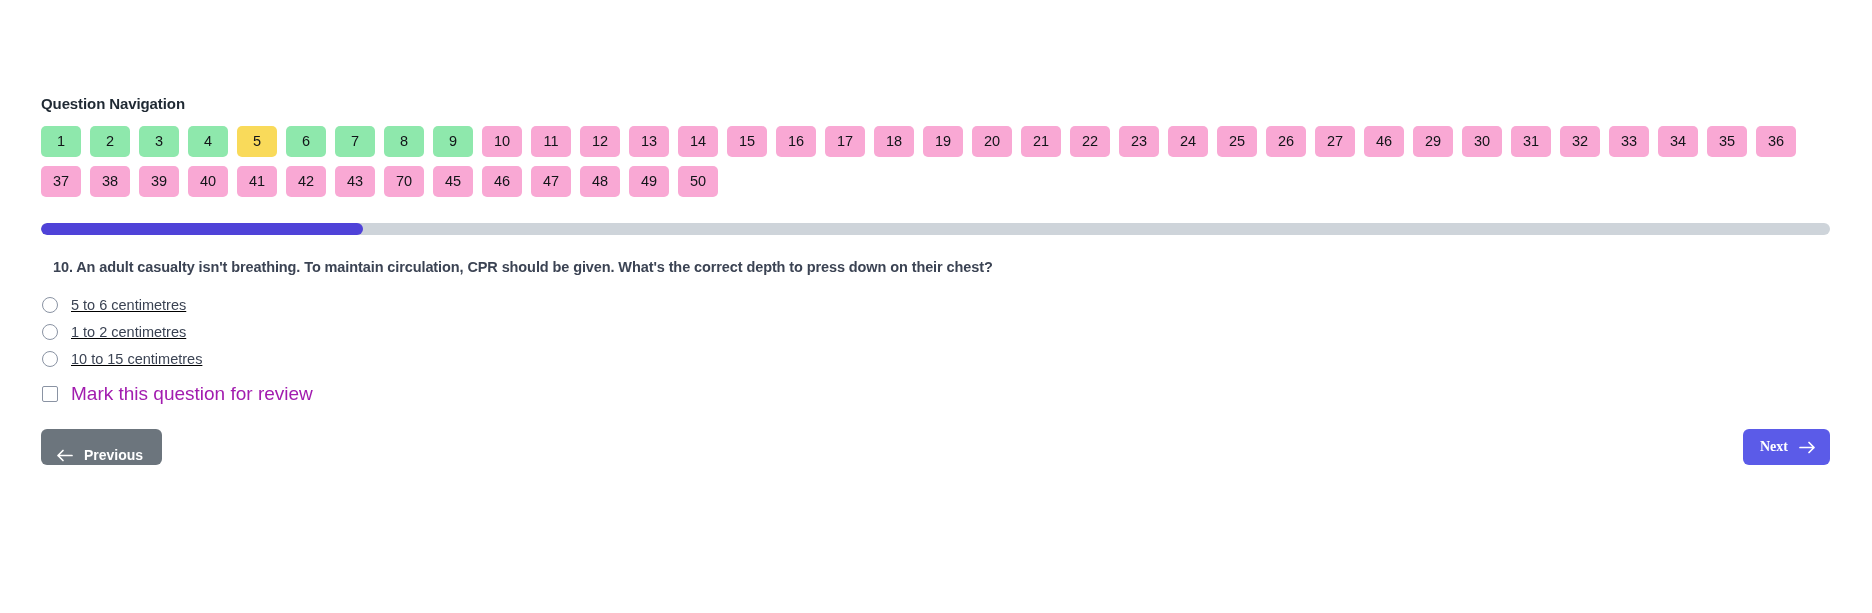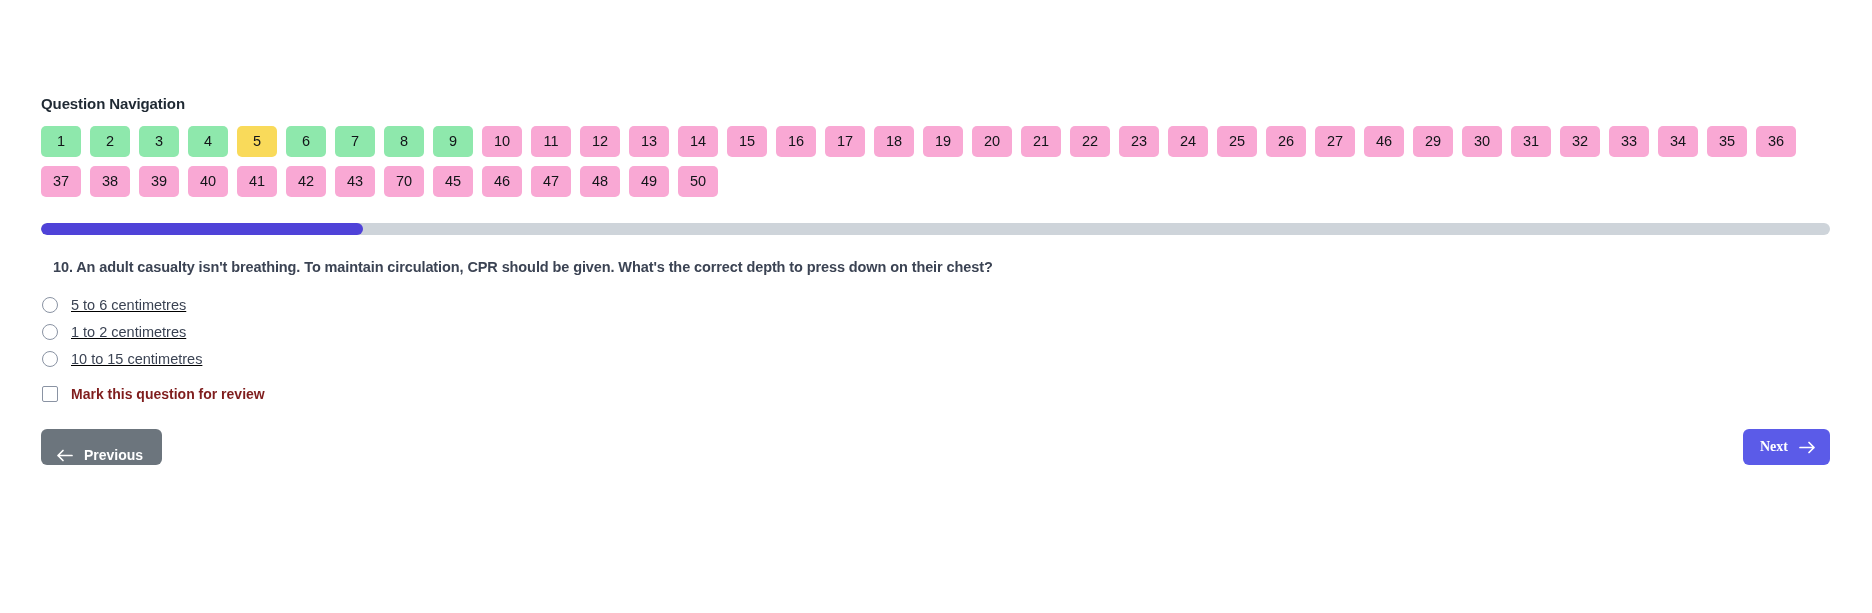--- a/index.html
+++ b/index.html
@@ -143,23 +143,22 @@
     width: 16px;
     height: 16px;
     border: 1.6px solid #8a93a3;
     border-radius: 2px;
     background: #ffffff;
     margin-right: 13px;
     margin-left: 1px;
     flex: 0 0 auto;
   }
   .review-label {
-    font-size: 14px;
-    color: #7f1d1d;
-    font-weight: bold;
+    font-size: 19px;
+    color: #a21caf;
   }
 
   
   .nav-row {
     display: flex;
     justify-content: space-between;
     align-items: center;
     margin-top: 22px;
     width: 1789px;
   }

